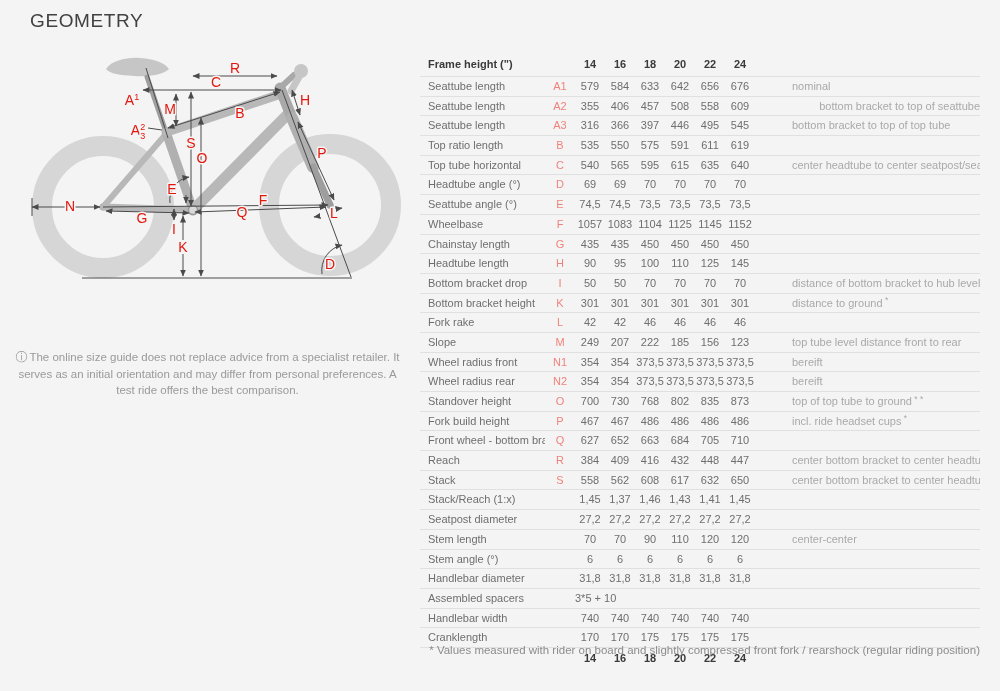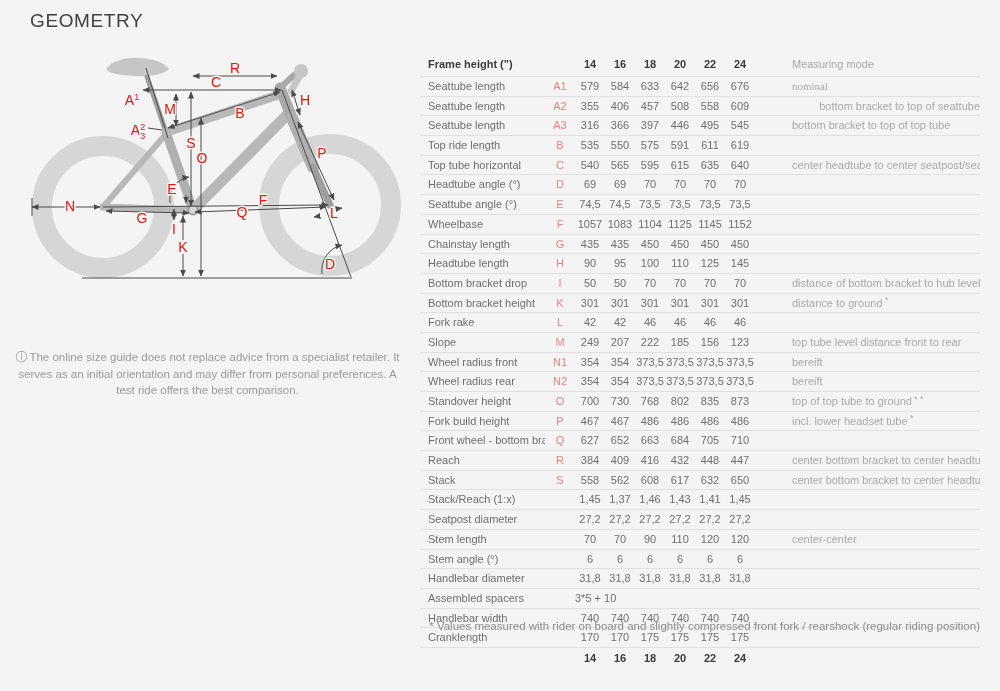--- a/index.html
+++ b/index.html
@@ -32,21 +32,21 @@
   }
   .trow.header{height:24px;line-height:24px;border-top:none;color:#3a3a3a;font-weight:bold;}
   .trow.footer{height:20px;line-height:20px;font-weight:bold;color:#3a3a3a;}
   .c-label{padding-left:8px;overflow:hidden;white-space:nowrap;}
   .c-letter{text-align:center;color:#ef837c;}
   .c-num{text-align:center;white-space:nowrap;}
   .c-mode{padding-left:7px;margin-left:30px;color:#a9a9a9;overflow:hidden;white-space:nowrap;font-weight:normal;}
   .trow.header .c-mode{color:#a9a9a9;}
   .c-span{grid-column:3 / span 6;text-align:left;}
   .mode-sup{font-size:8.5px;position:relative;top:-3.5px;}
-  #footnotes{position:absolute;left:415px;top:620px;width:565px;text-align:right;color:#8c8c8c;font-size:11.5px;}
+  #footnotes{position:absolute;left:415px;top:644px;width:565px;text-align:right;color:#8c8c8c;font-size:11.5px;}
   #footnotes .fn{margin-bottom:11px;white-space:nowrap;}
   .info-icon{font-size:12px;color:#9a9a9a;margin-right:2px;}
 </style>
 </head>
 <body>
 
 <div id="page-title">GEOMETRY</div>
 
 <svg id="diagram" viewBox="0 0 410 300">
   <defs>
@@ -136,33 +136,32 @@
   <div class="trow header">
     <div class="c-label">Frame height (")</div>
     <div class="c-letter"></div>
 
     <div class="c-num">14</div>
       <div class="c-num">16</div>
       <div class="c-num">18</div>
       <div class="c-num">20</div>
       <div class="c-num">22</div>
       <div class="c-num">24</div>
-      <div class="c-mode" style="grid-column:9;">Measuring mode</div>
   </div>
   <div id="rows-host">
       <div class="trow">
         <div class="c-label">Seattube length</div>
         <div class="c-letter">A1</div>
         <div class="c-num">579</div>
         <div class="c-num">584</div>
         <div class="c-num">633</div>
         <div class="c-num">642</div>
         <div class="c-num">656</div>
         <div class="c-num">676</div>
-        <div class="c-mode" style="grid-column: 9; font-family: Liberation Serif, serif;"><span>nominal</span></div>
+        <div class="c-mode" style="grid-column: 9;"><span>nominal</span></div>
       </div>
       <div class="trow">
         <div class="c-label">Seattube length</div>
         <div class="c-letter">A2</div>
         <div class="c-num">355</div>
         <div class="c-num">406</div>
         <div class="c-num">457</div>
         <div class="c-num">508</div>
         <div class="c-num">558</div>
         <div class="c-num">609</div>
@@ -173,21 +172,21 @@
         <div class="c-letter">A3</div>
         <div class="c-num">316</div>
         <div class="c-num">366</div>
         <div class="c-num">397</div>
         <div class="c-num">446</div>
         <div class="c-num">495</div>
         <div class="c-num">545</div>
         <div class="c-mode" style="grid-column: 9;"><span>bottom bracket to top of top tube</span></div>
       </div>
       <div class="trow">
-        <div class="c-label">Top ride length</div>
+        <div class="c-label">Top ratio length</div>
         <div class="c-letter">B</div>
         <div class="c-num">535</div>
         <div class="c-num">550</div>
         <div class="c-num">575</div>
         <div class="c-num">591</div>
         <div class="c-num">611</div>
         <div class="c-num">619</div>
         <div class="c-mode" style="grid-column: 9;"><span></span></div>
       </div>
       <div class="trow">
@@ -335,21 +334,21 @@
       </div>
       <div class="trow">
         <div class="c-label">Fork build height</div>
         <div class="c-letter">P</div>
         <div class="c-num">467</div>
         <div class="c-num">467</div>
         <div class="c-num">486</div>
         <div class="c-num">486</div>
         <div class="c-num">486</div>
         <div class="c-num">486</div>
-        <div class="c-mode" style="grid-column: 9;"><span>incl. lower headset tube</span><span class="mode-sup"> *</span></div>
+        <div class="c-mode" style="grid-column: 9;"><span>incl. ride headset cups</span><span class="mode-sup"> *</span></div>
       </div>
       <div class="trow">
         <div class="c-label">Front wheel - bottom bracket</div>
         <div class="c-letter">Q</div>
         <div class="c-num">627</div>
         <div class="c-num">652</div>
         <div class="c-num">663</div>
         <div class="c-num">684</div>
         <div class="c-num">705</div>
         <div class="c-num">710</div>

